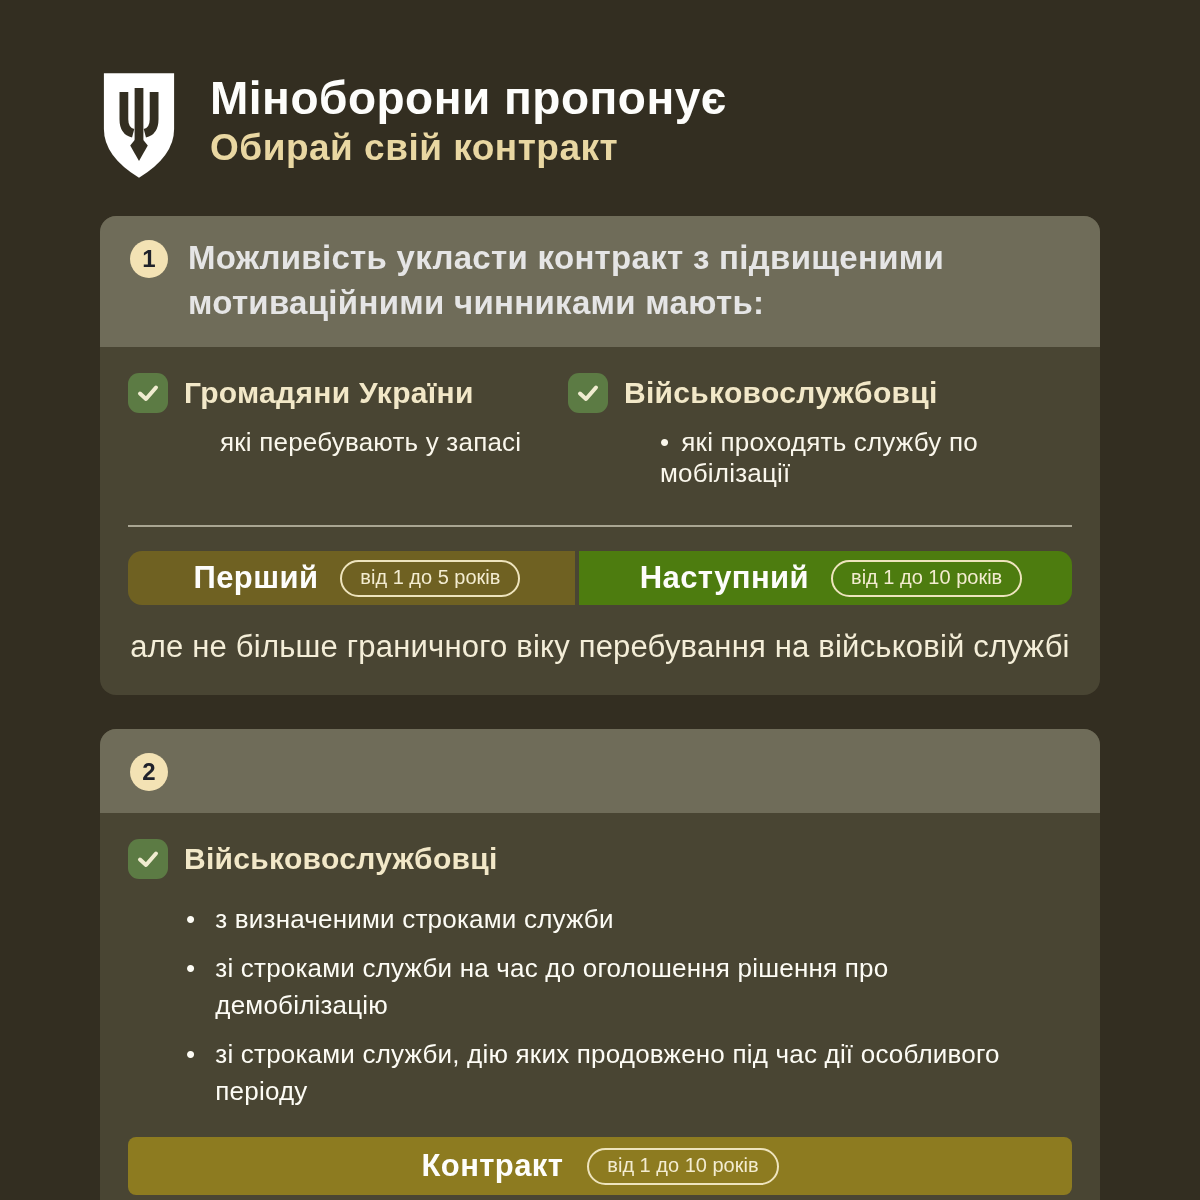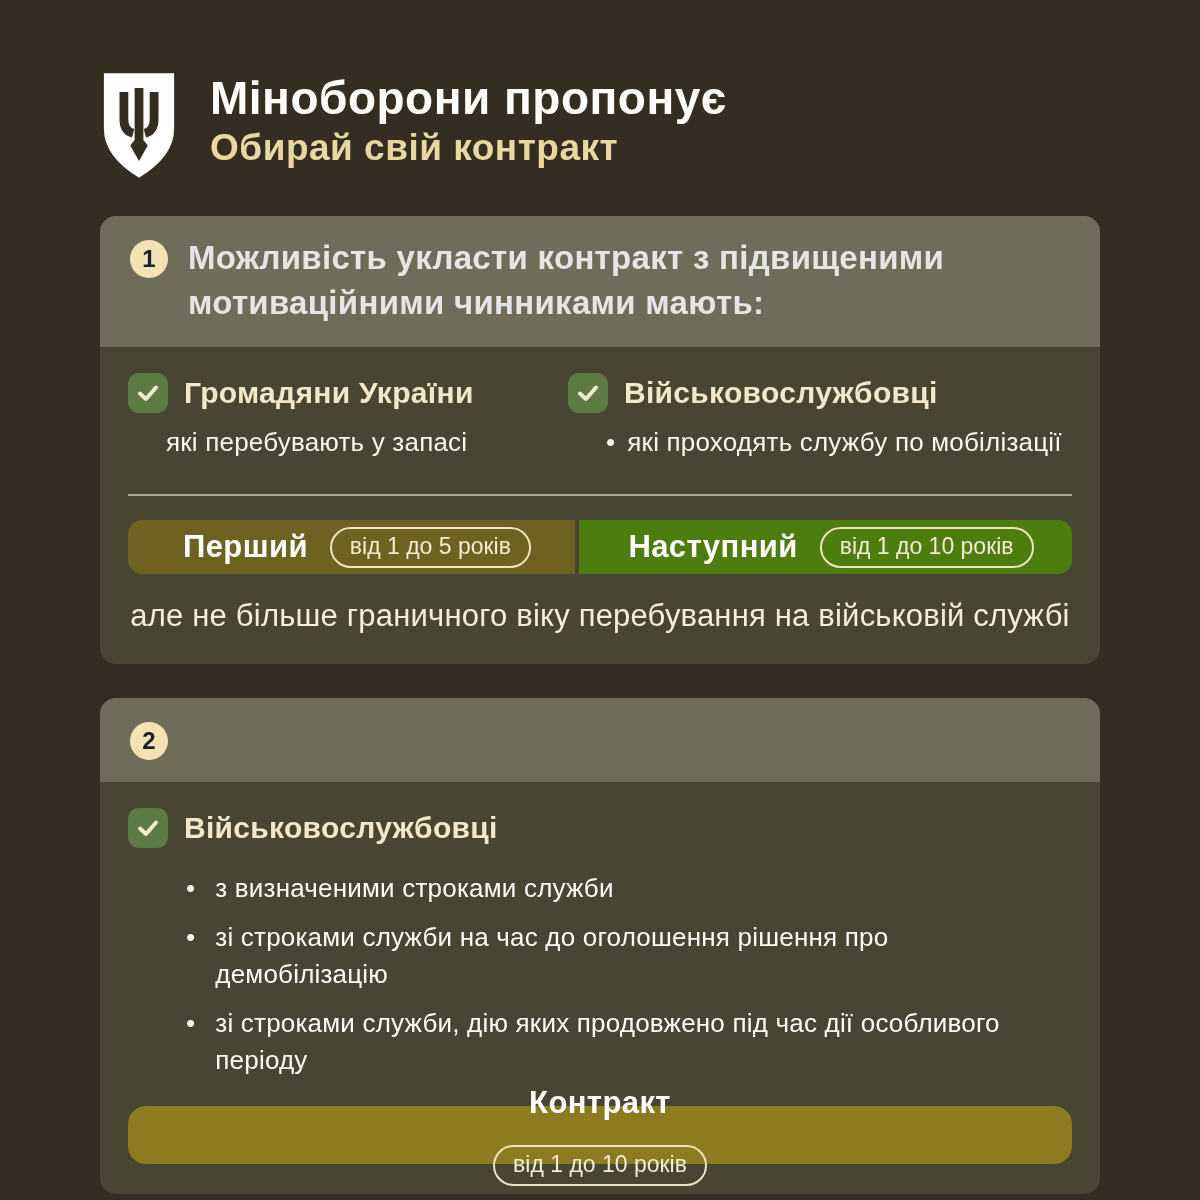--- a/index.html
+++ b/index.html
@@ -59,48 +59,48 @@
   .check-box {
     width:40px; height:40px; border-radius:11px;
     background:#5c7b44; flex:0 0 auto;
     display:flex; align-items:center; justify-content:center;
   }
   .check-box svg { width:24px; height:24px; }
   .check-label {
     font-size:30px; font-weight:bold; color:#f2e8c8; letter-spacing:0.3px;
   }
   .check-detail {
-    font-size:26px; color:#faf7ec; margin-top:14px; margin-left:38px;
+    font-size:26px; color:#faf7ec; margin-top:14px; margin-left:92px;
     letter-spacing:0.2px;
   }
   .with-dot::before { content:"•"; margin-right:12px; color:#faf7ec; }
 
   
   .types-row {
     display:flex; align-items:center; gap:20px; margin-top:36px;
   }
   .types-label { font-size:26px; color:#eee4c4; white-space:nowrap; }
   .types-line { flex:1; height:2px; background:#a9a592; }
 
   
   .bars-row { display:flex; gap:4px; margin-top:24px; }
   .bar {
     height:54px; display:flex; align-items:center; justify-content:center; gap:22px;padding-left:11px;
   }
   .bar-first { flex:0 0 447px; background:#6f6122; border-radius:14px 0 0 14px; }
   .bar-next  { flex:1; background:#4d7c0f; border-radius:0 14px 14px 0; }
   .bar-single {
-    height:58px; margin-top:28px; background:#8d7b20; border-radius:18px;
-    display:flex; align-items:center; justify-content:center; gap:24px;flex-direction:column;
+    height:58px; margin-top:28px; background:#8d7b20; border-radius:8px;
+    display:flex; align-items:center; justify-content:center; gap:24px;
   }
   .bar-name { font-size:31px; font-weight:bold; color:#fdfdfb; letter-spacing:0.4px; }
   .term-badge {
     border:2px solid #eee4bd; border-radius:22px;
     padding:4px 18px 6px 18px;
-    font-size:23px; color:#f3ecd0; white-space:nowrap;
+    font-size:20px; color:#f3ecd0; white-space:nowrap;
   }
   .note {
     margin-top:24px; text-align:center;
     font-size:31px; color:#f4eed8; letter-spacing:0.2px;
   }
 
   
   .bullets { margin:22px 0 0 58px; }
   .bullet-item {
     display:flex; gap:20px; font-size:26px; color:#fdfcf5;

